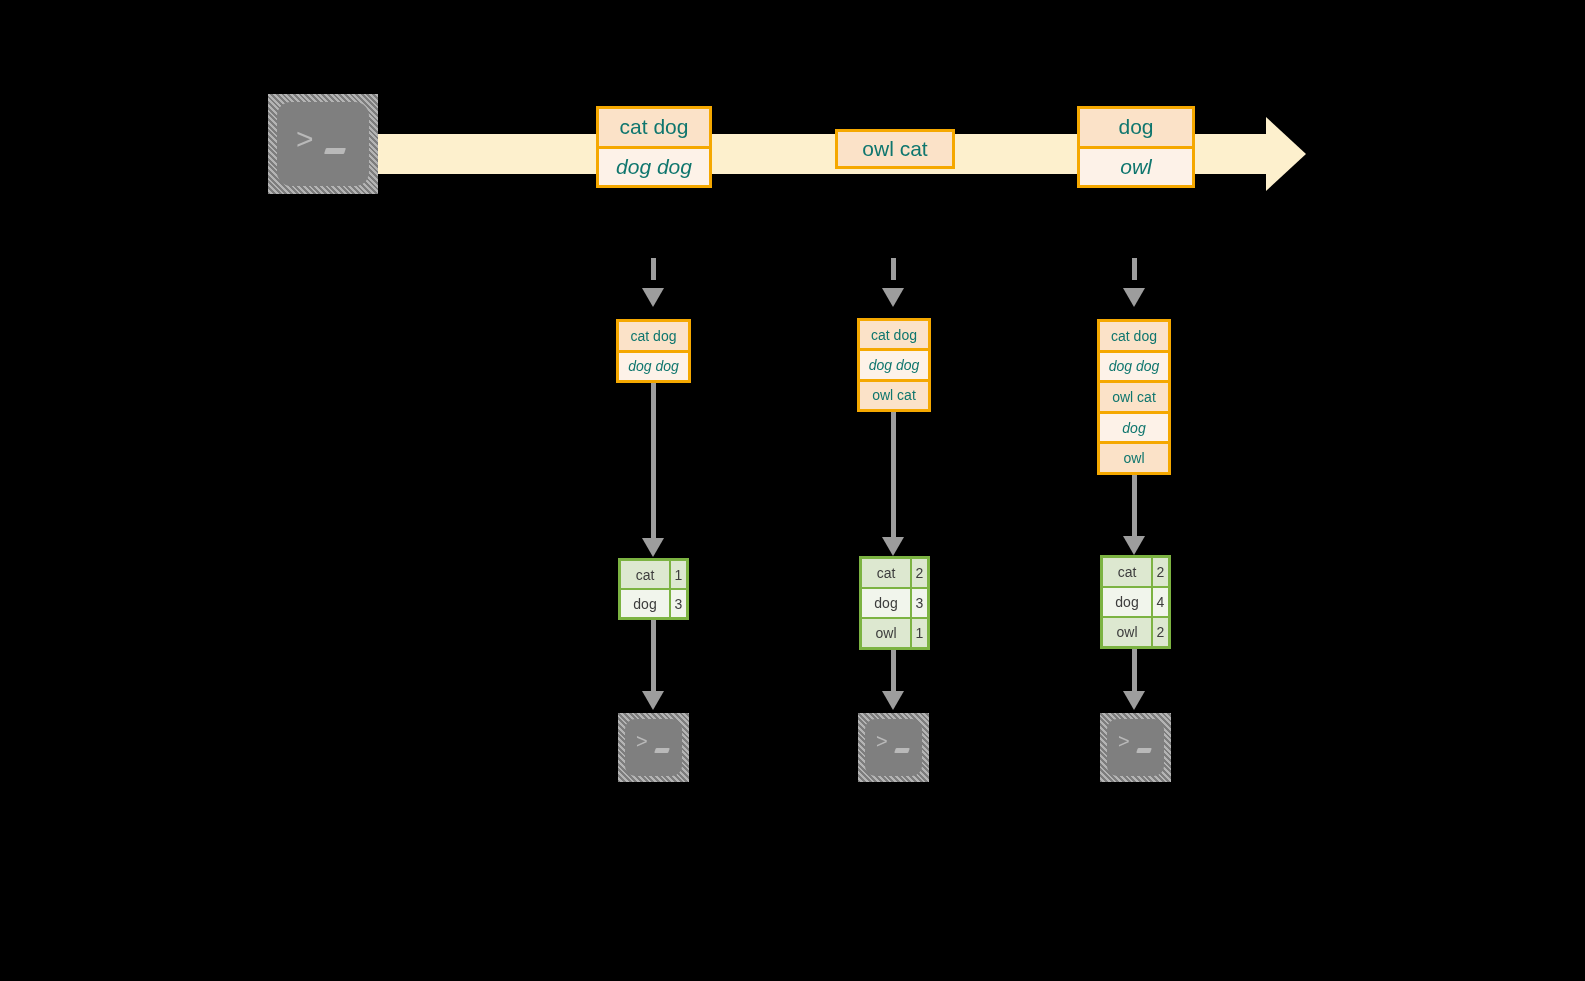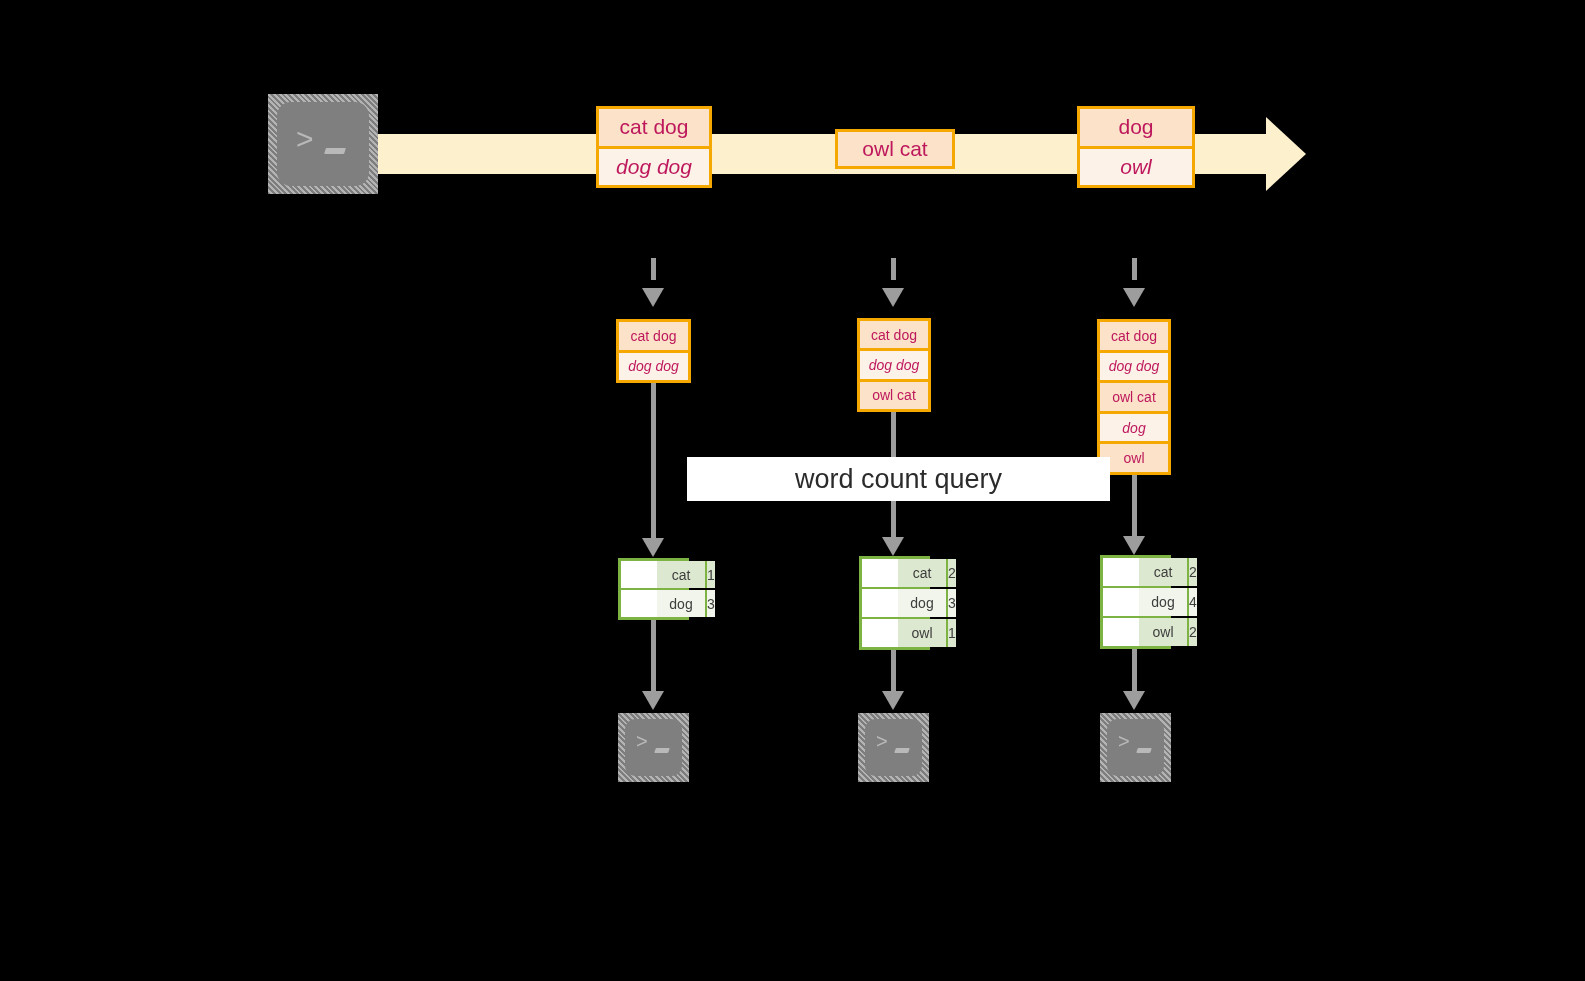--- a/index.html
+++ b/index.html
@@ -48,39 +48,38 @@
   .ebox{
     position:absolute;
     border:3px solid #f5a800;
     display:flex;
     flex-direction:column;
     background:#fdf0e3;
   }
   .ebox .row{
     flex:1 1 auto;
     display:flex;align-items:center;justify-content:center;
-    color:#be185d;
+    color:#0f766e;
     white-space:nowrap;
   }
   .ebox .row.d{ background:#fbe2c8; }
   .ebox .row.l{ background:#fdf2e8;font-style:italic; }
   .ebox .row + .row{ border-top:3px solid #f5a800; }
 
   
   .gtable{
     position:absolute;
     border:3px solid #7cb342;
     display:flex;
     flex-direction:column;
     background:#fff;
   }
   .gtable .grow{
     flex:1 1 auto;
     display:flex;
-    padding-left:36px;
   }
   .gtable .grow + .grow{ border-top:2px solid #7cb342; }
   .gtable .grow.d .gc{ background:#dde8d0; }
   .gtable .grow.l .gc{ background:#f1f5ec; }
   .gtable .gc{
     display:flex;align-items:center;justify-content:center;
     color:#3d3d3d;
   }
   .gtable .gc.k{ flex:0 0 48px; }
   .gtable .gc.v{ flex:1 1 auto; border-left:2px solid #7cb342; }
@@ -231,15 +230,14 @@
 
   <div class="conn" style="left:1132px; top:649px; height:43px;"></div>
   <div class="conn-head" style="left:1123px; top:691px;"></div>
 
   <div class="term" style="left:1100px; top:713px; width:71px; height:69px;">
     <div class="term-inner" style="left:7px; top:6px; right:7px; bottom:6px; border-radius:10px;"></div>
     <div class="term-glyph" style="left:18px; top:18px; font-size:20px;">&gt;</div>
     <div class="term-caret" style="left:37px; top:35px; width:14px; height:5px; transform:skewX(-18deg);"></div>
   </div>
 
-  <div class="qlabel" style="left:687px; top:457px; width:423px; height:44px; font-size:27px;">word count query</div>
 
 </div>
 
 </body></html>

